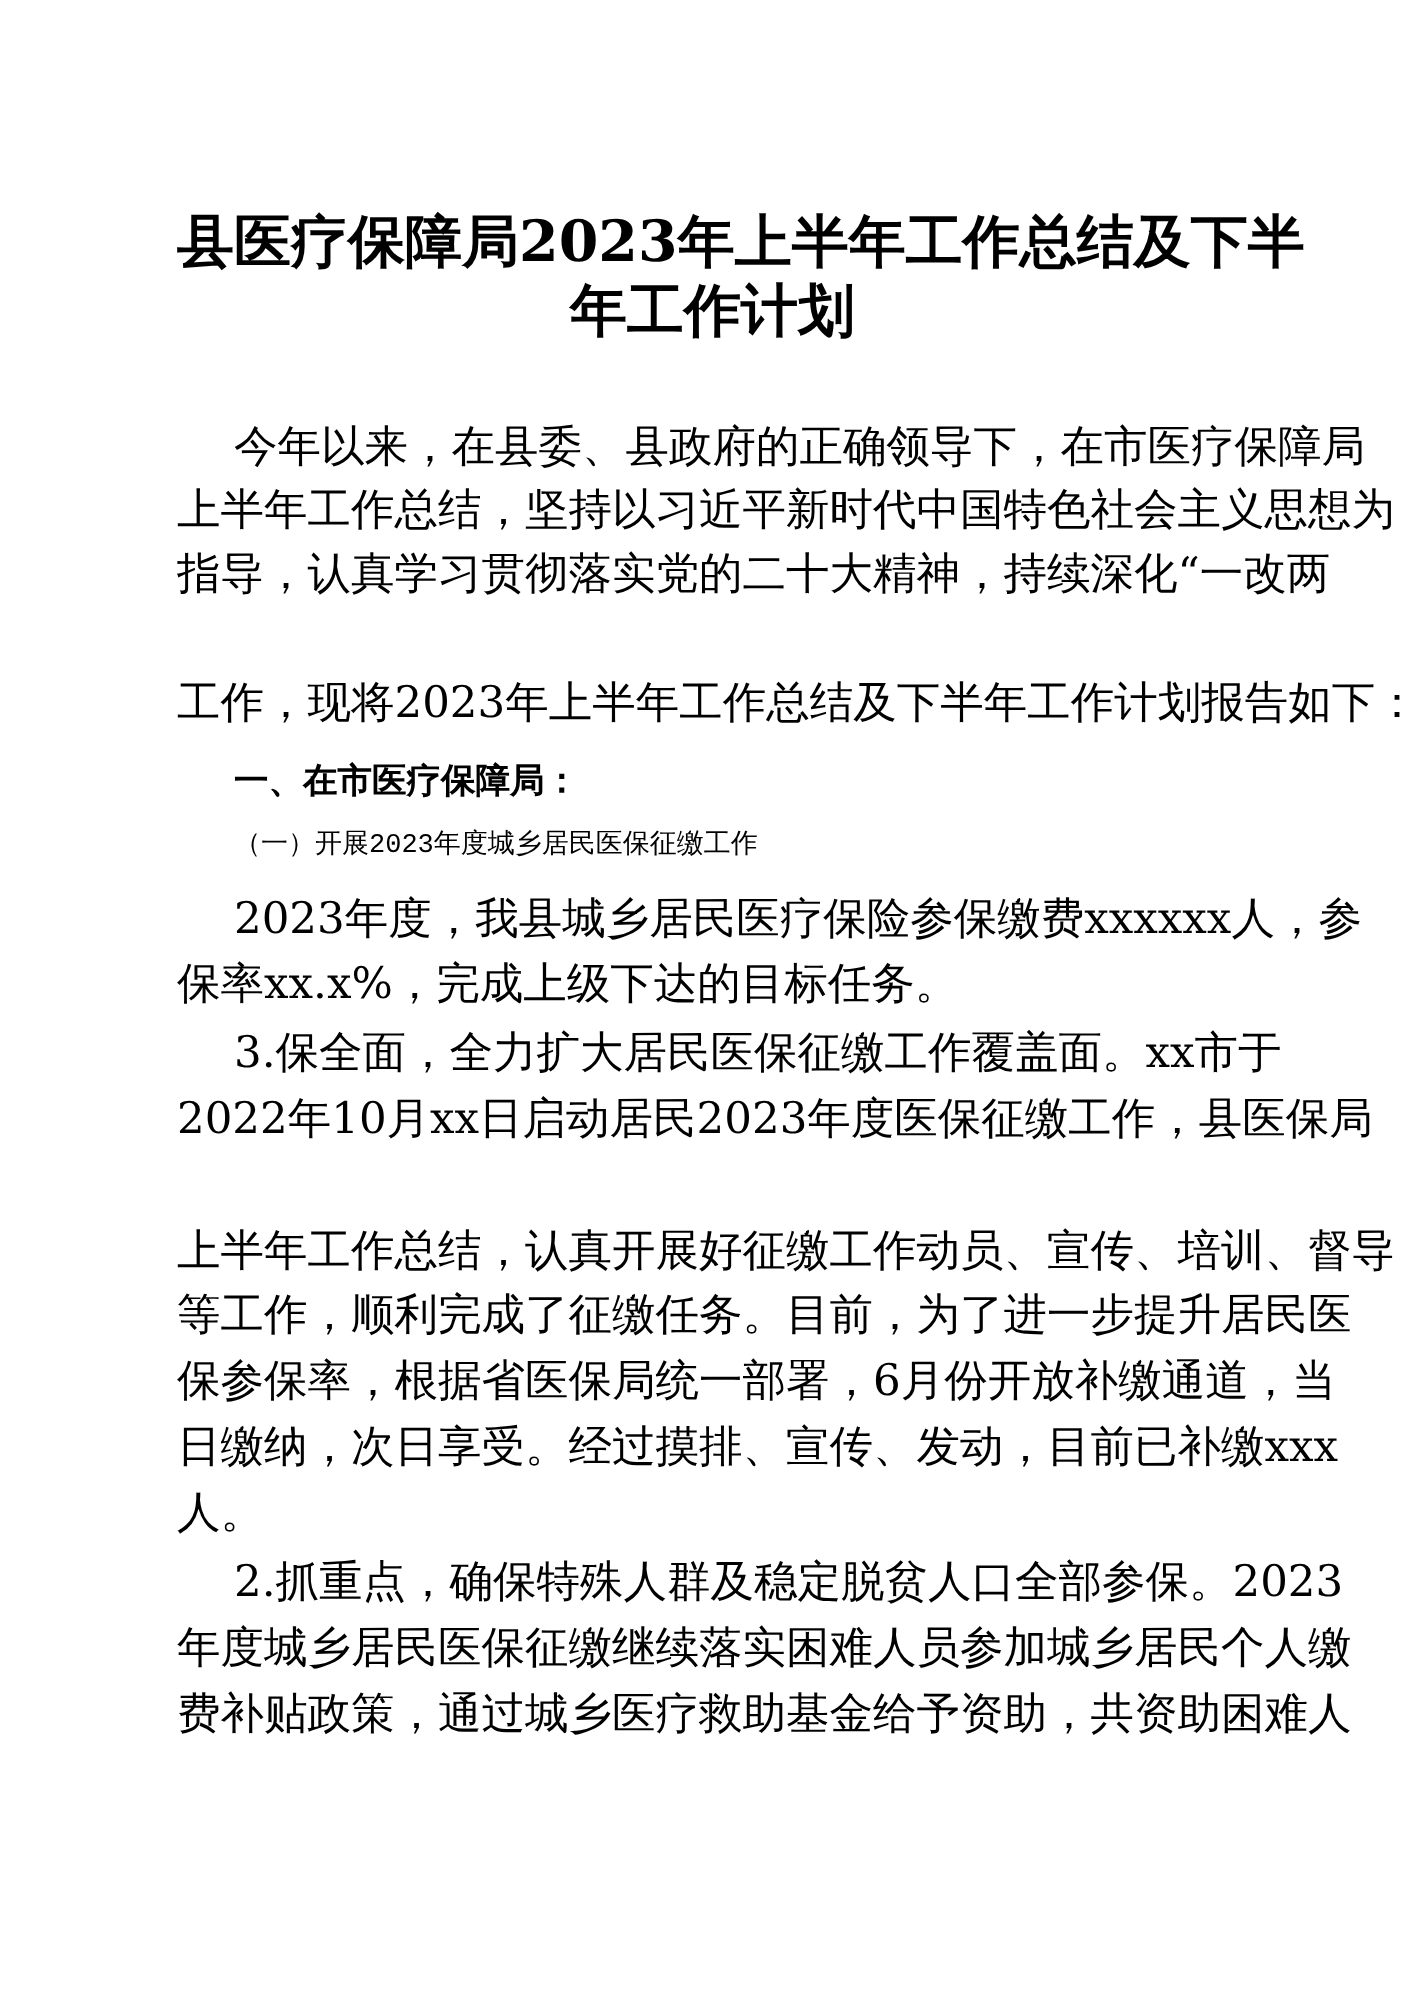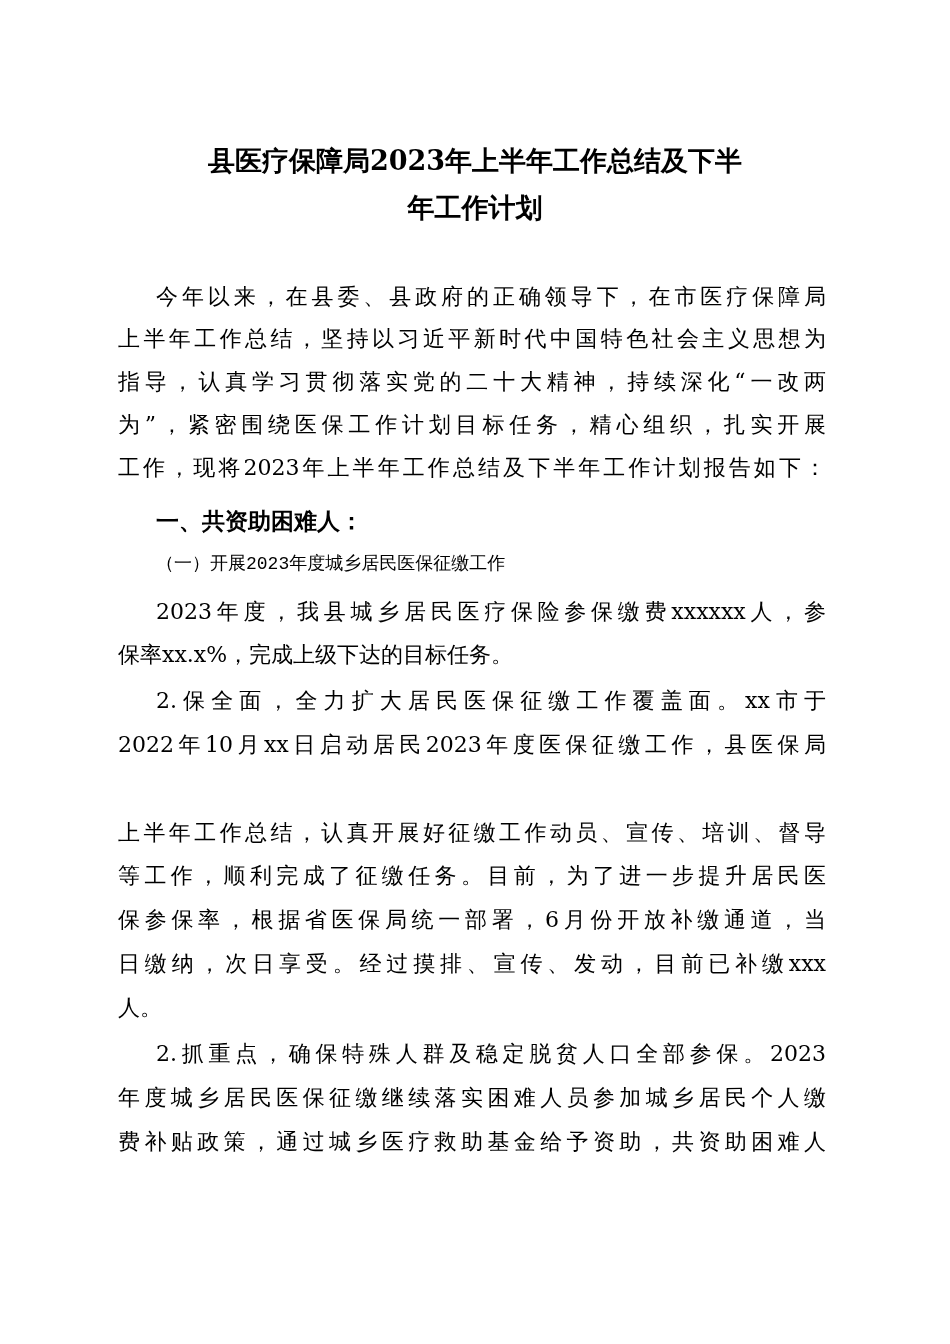--- a/index.html
+++ b/index.html
@@ -21,33 +21,33 @@
       height: 1344px;
       background: #ffffff;
     }
     .title {
       position: absolute;
       left: 118px;
       width: 714px;
       text-align: center;
       font-family: "DejaVu Serif", "Liberation Serif", serif;
       font-weight: bold;
-      font-size: 27px;
+      font-size: 38px;
       line-height: 48px;
       letter-spacing: 0px;
       white-space: nowrap;
     }
     .title.l1 { top: 137px; }
     .title.l2 { top: 184px; font-family: Liberation Serif, serif; }
     .line {
       position: absolute;
       left: 118px;
       width: 708px;
       font-family: "DejaVu Serif", "Liberation Serif", serif;
-      font-size: 22px;
+      font-size: 29px;
       line-height: 30px;
       white-space: nowrap;
       text-align: justify;
       text-align-last: justify;
     }
     .line.indent { left: 156px; width: 670px; }
     .line.last { text-align-last: left; }
     .heading1 {
       position: absolute;
       left: 156px;
@@ -70,31 +70,30 @@
 <body>
 
 <div class="page">
 
   <div class="title l1">县医疗保障局2023年上半年工作总结及下半</div>
   <div class="title l2">年工作计划</div>
 
   <div class="line indent" style="top:282px">今年以来，在县委、县政府的正确领导下，在市医疗保障局</div>
   <div class="line" style="top:324px">上半年工作总结，坚持以习近平新时代中国特色社会主义思想为</div>
   <div class="line" style="top:367px">指导，认真学习贯彻落实党的二十大精神，持续深化“一改两</div>
-  <div class="line" style="top:410px">为”，紧密围绕医保工作计划目标任务，精心组织，扎实开展</div>
   <div class="line" style="top:453px">工作，现将2023年上半年工作总结及下半年工作计划报告如下：</div>
 
-  <div class="heading1" style="top:506px">一、共资助困难人：</div>
+  <div class="heading1" style="top:506px">一、在市医疗保障局：</div>
 
   <div class="heading2" style="top:549px">（一）开展2023年度城乡居民医保征缴工作</div>
 
   <div class="line indent" style="top:597px">2023年度，我县城乡居民医疗保险参保缴费xxxxxx人，参</div>
   <div class="line last" style="top:640px">保率xx.x%，完成上级下达的目标任务。</div>
 
-  <div class="line indent" style="top:686px">2.保全面，全力扩大居民医保征缴工作覆盖面。xx市于</div>
+  <div class="line indent" style="top:686px">3.保全面，全力扩大居民医保征缴工作覆盖面。xx市于</div>
   <div class="line" style="top:730px">2022年10月xx日启动居民2023年度医保征缴工作，县医保局</div>
   <div class="line" style="top:818px">上半年工作总结，认真开展好征缴工作动员、宣传、培训、督导</div>
   <div class="line" style="top:861px">等工作，顺利完成了征缴任务。目前，为了进一步提升居民医</div>
   <div class="line" style="top:905px">保参保率，根据省医保局统一部署，6月份开放补缴通道，当</div>
   <div class="line" style="top:949px">日缴纳，次日享受。经过摸排、宣传、发动，目前已补缴xxx</div>
   <div class="line last" style="top:993px">人。</div>
 
   <div class="line indent" style="top:1039px">2.抓重点，确保特殊人群及稳定脱贫人口全部参保。2023</div>
   <div class="line" style="top:1083px">年度城乡居民医保征缴继续落实困难人员参加城乡居民个人缴</div>
   <div class="line" style="top:1127px">费补贴政策，通过城乡医疗救助基金给予资助，共资助困难人</div>

